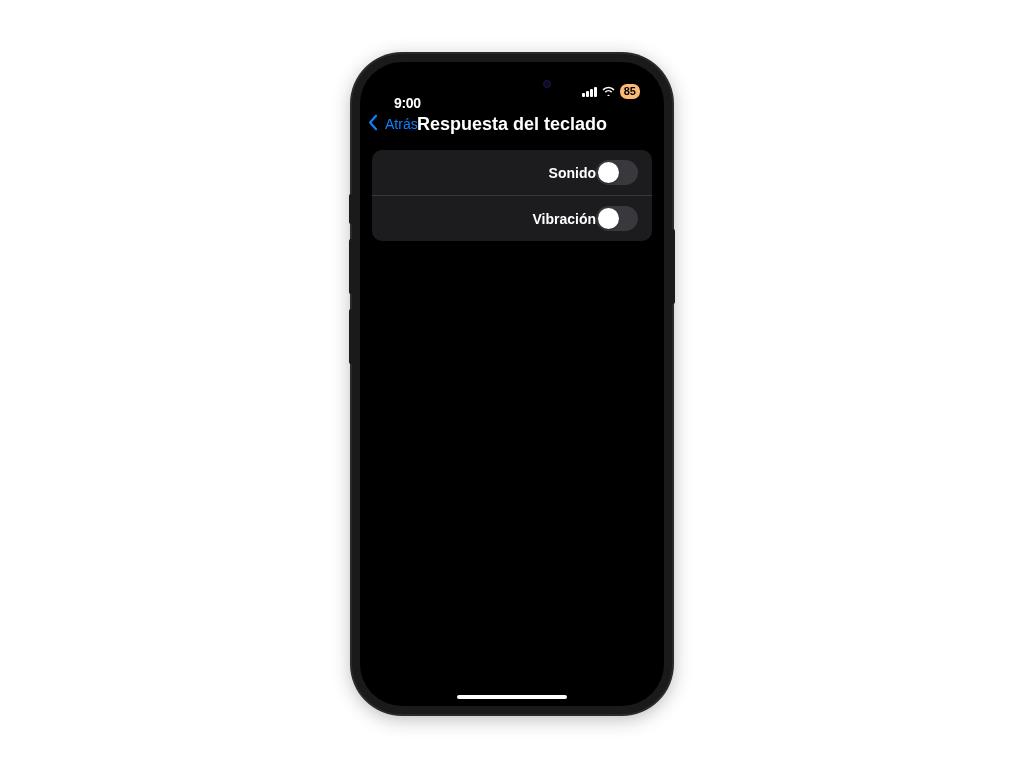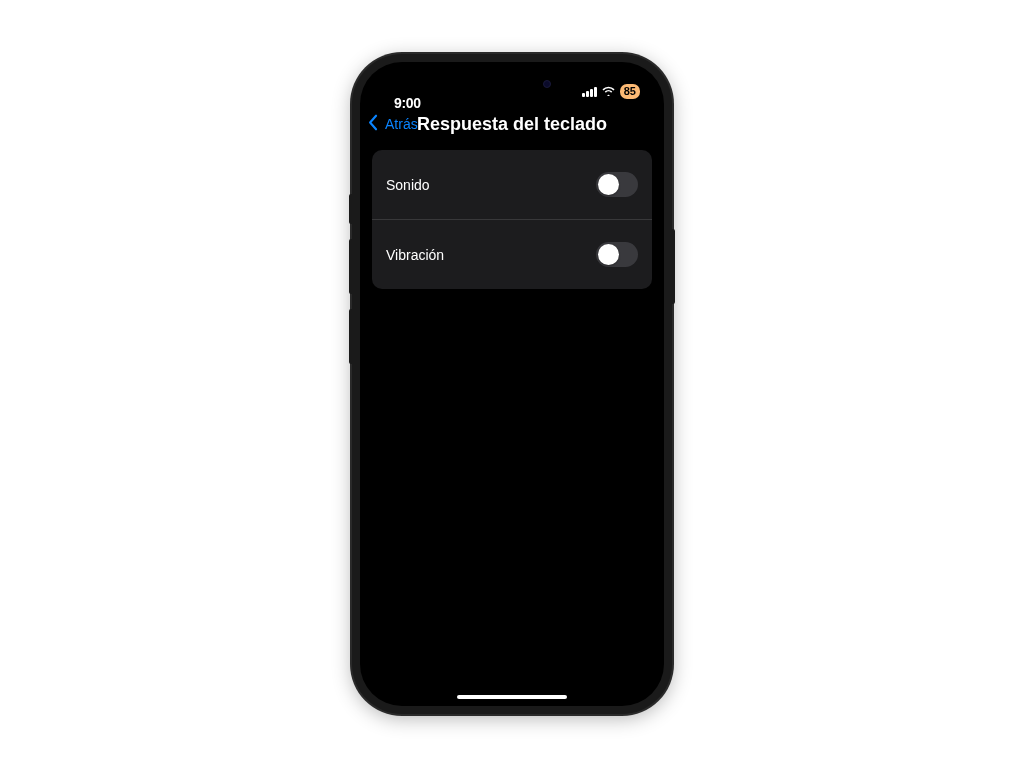--- a/index.html
+++ b/index.html
@@ -163,27 +163,27 @@
     }
     .settings-group {
       margin: 8px 12px 0;
       background: #1c1c1e;
       border-radius: 10px;
       overflow: hidden;
     }
     .settings-row {
       display: flex;
       align-items: center;
-      justify-content: space-between;
-      padding: 22px 14px;
+      justify-content: flex-end;
+      padding: 10px 14px;
       min-height: 40px;
+      font-weight: bold;
     }
     .settings-row + .settings-row {
       border-top: 0.5px solid #38383a;
-      gap: 16px;
     }
     .settings-label {
       color: #fff;
       font-size: 14px;
     }
     .toggle {
       width: 42px;
       height: 25px;
       background: #39393d;
       border-radius: 14px;

